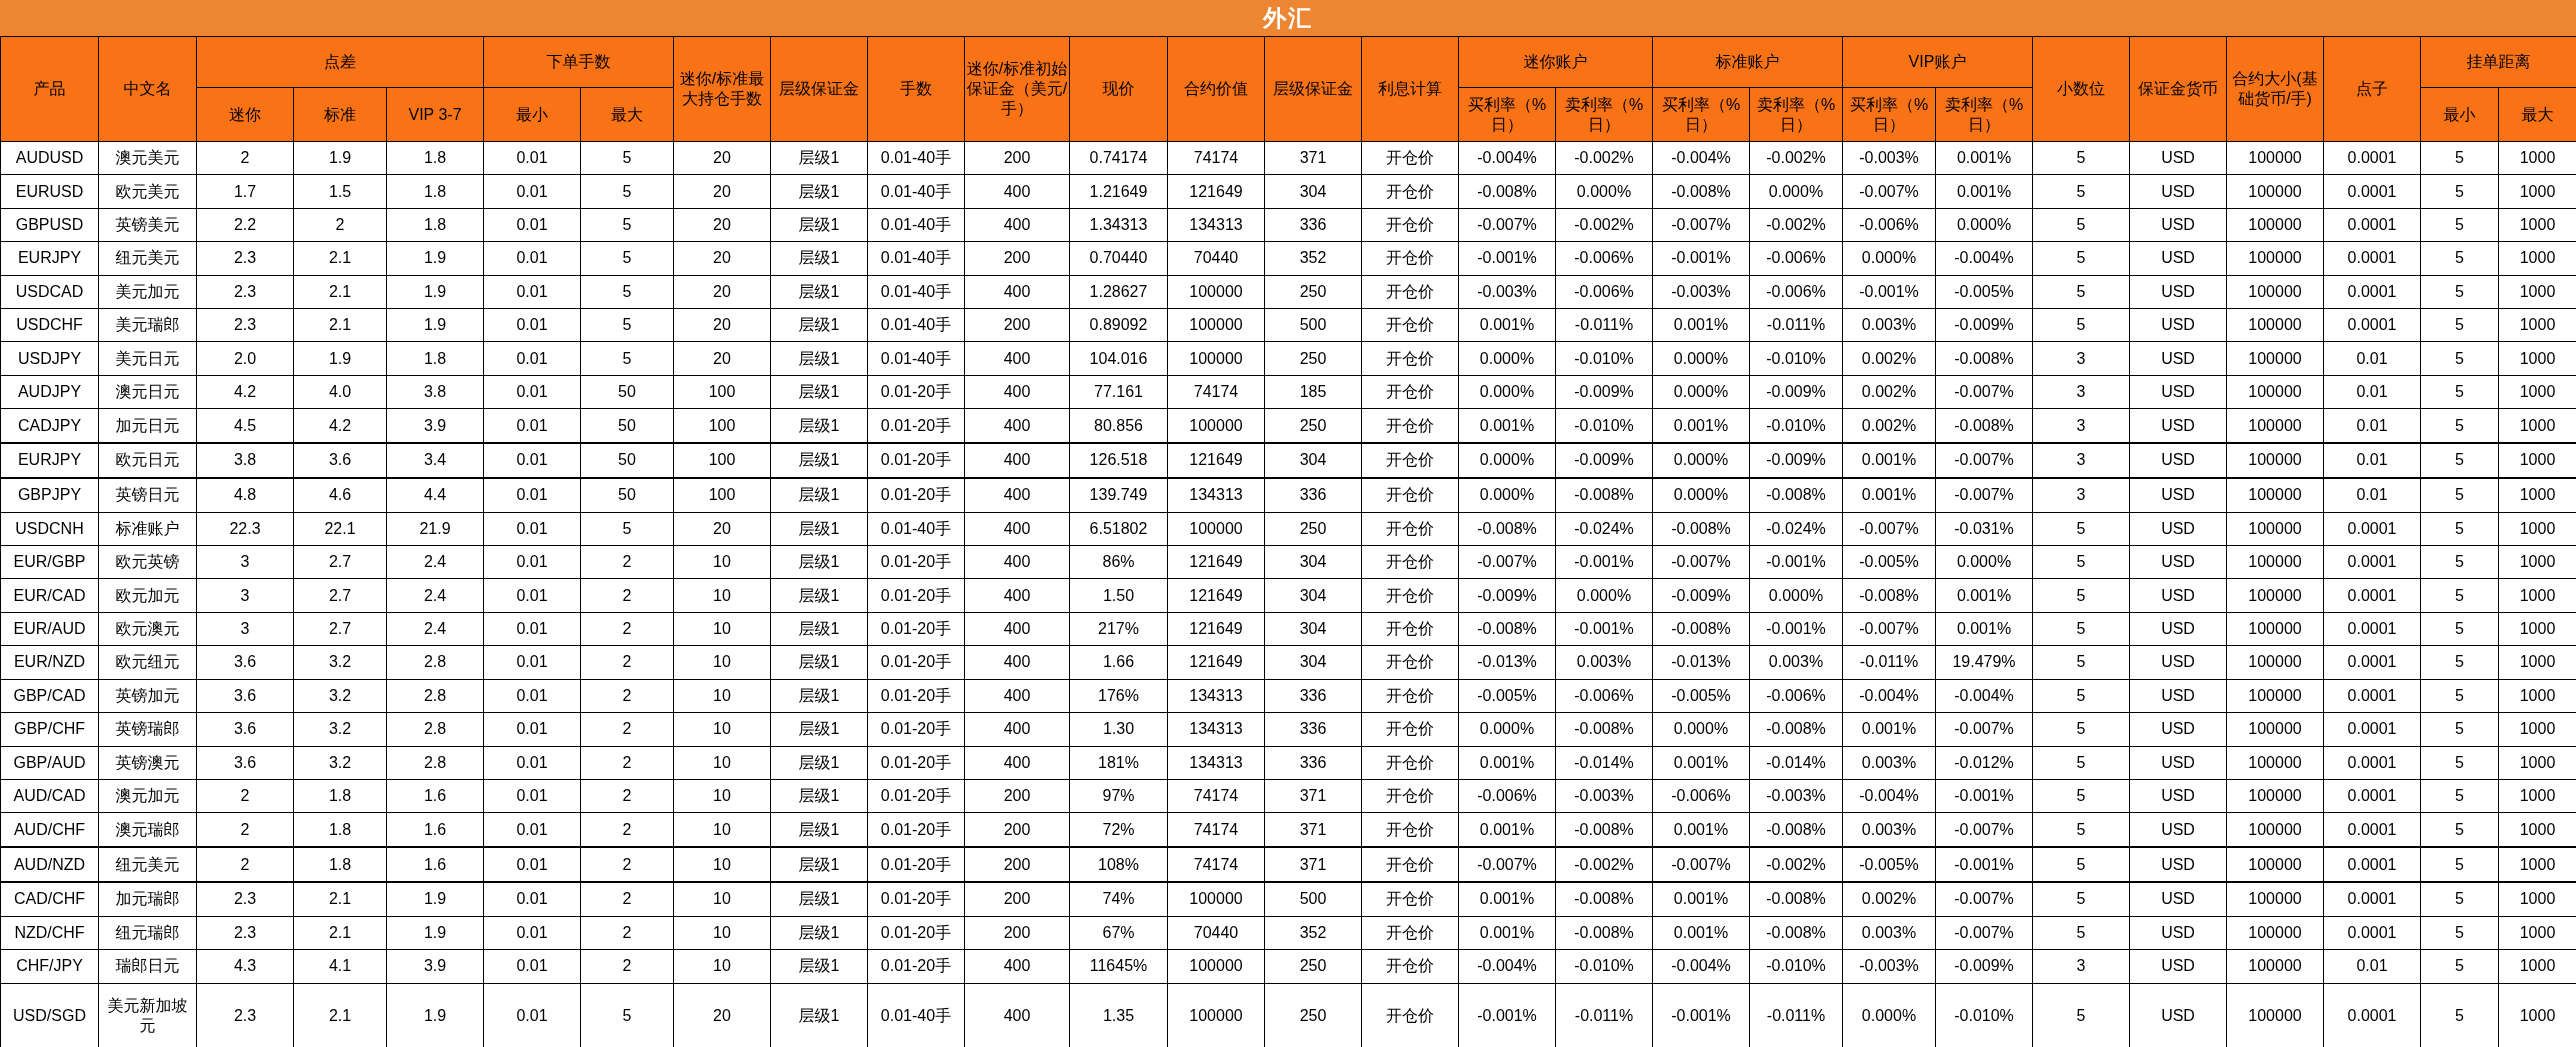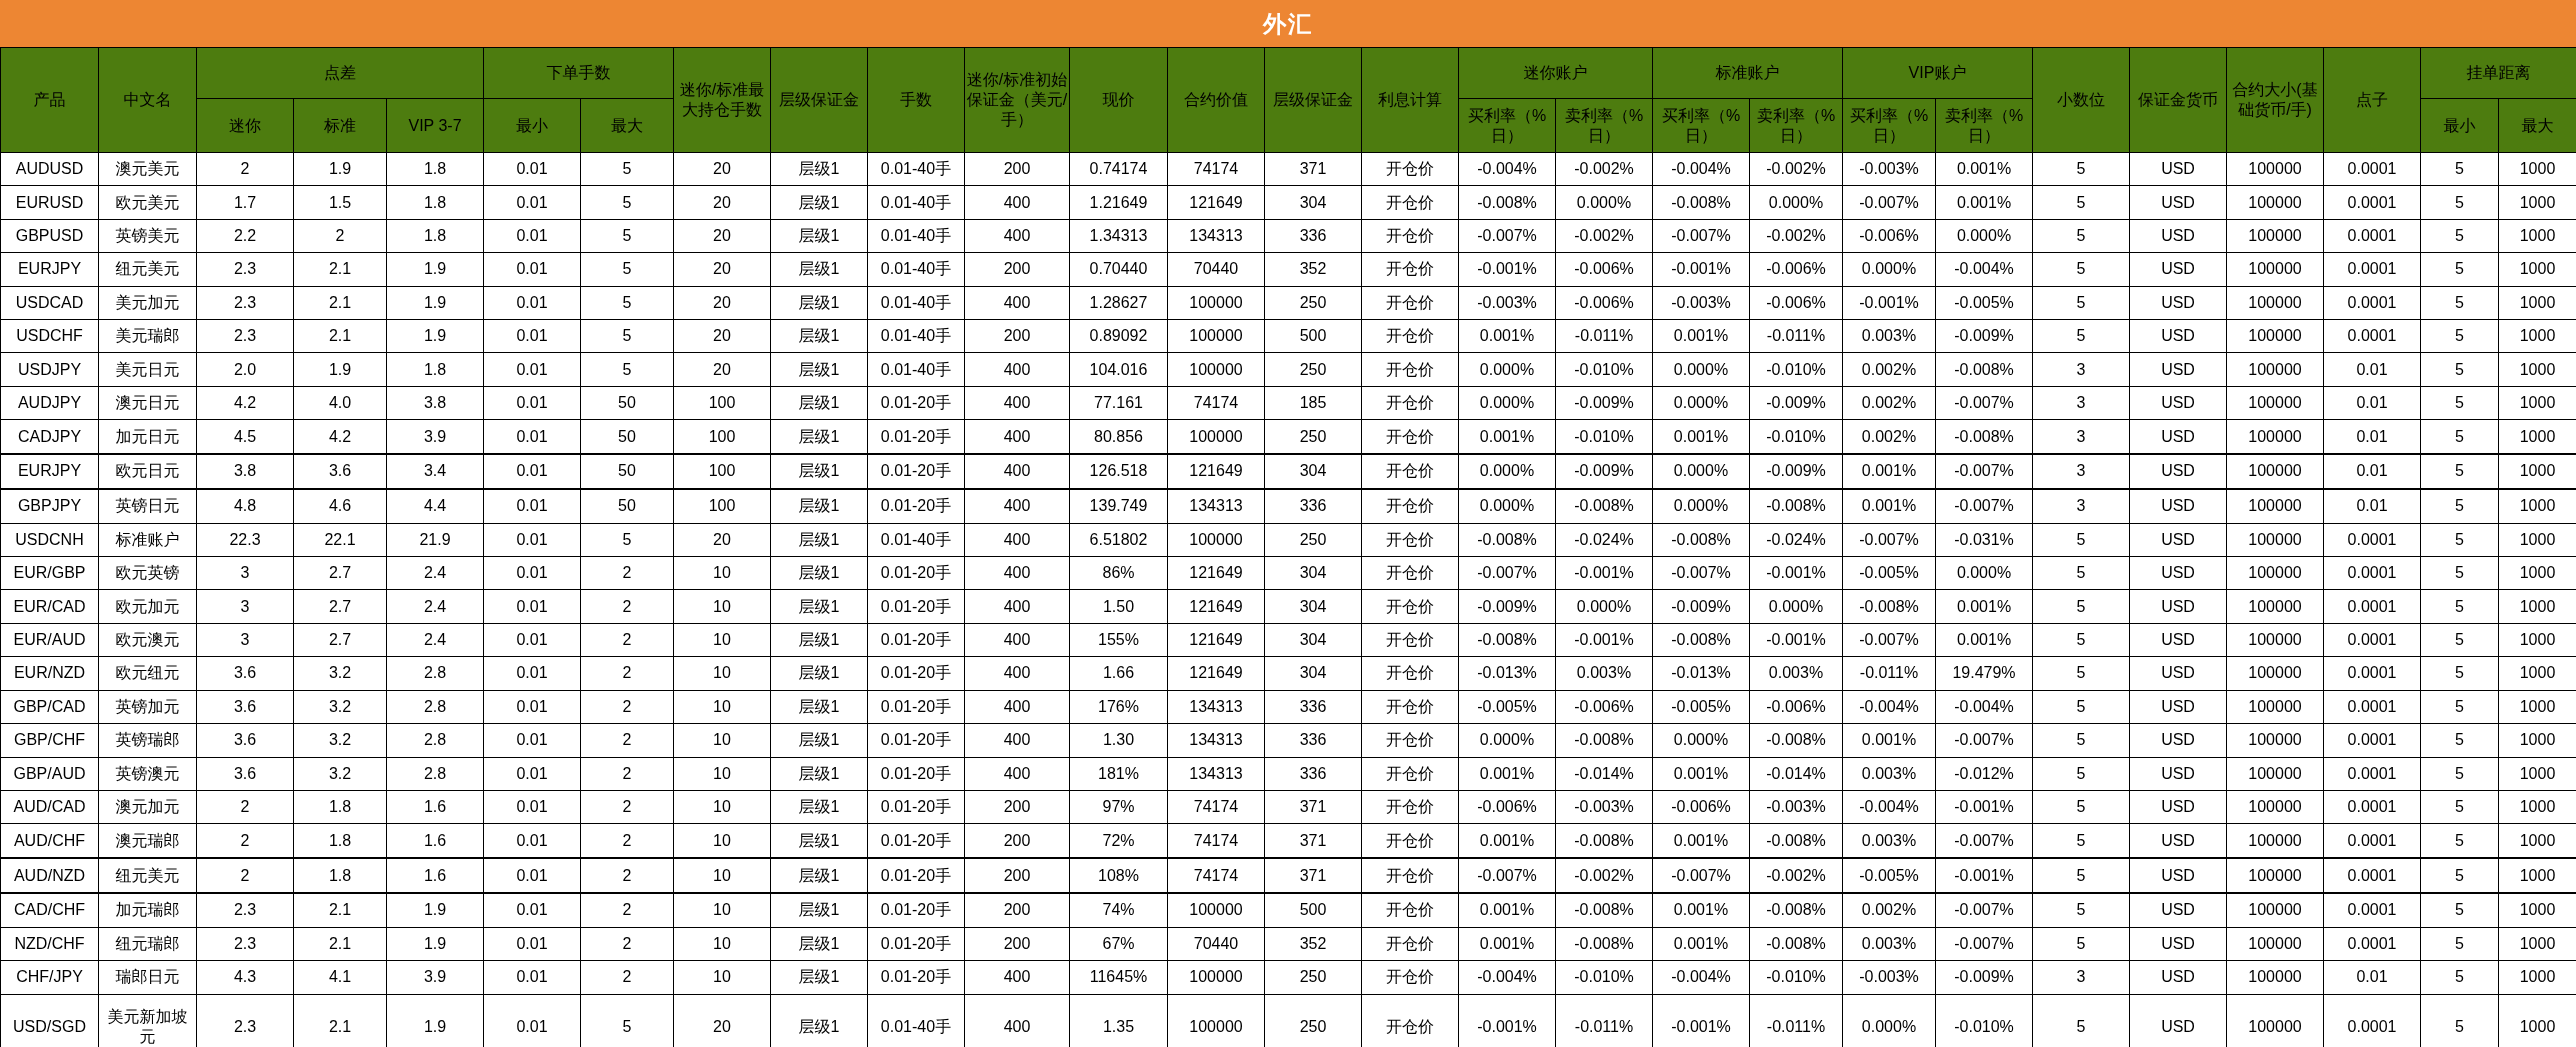--- a/index.html
+++ b/index.html
@@ -2,37 +2,37 @@
 <html style="font-size:13.3px"><head>
 <meta charset="utf-8">
 <style>
   html,body{margin:0;padding:0;background:#ffffff;}
   body{
     width:2576px;height:1048px;overflow:hidden;
     font-family:"Liberation Sans","DejaVu Sans",sans-serif;
     color:#000;
   }
   .banner{
-    width:2576px;height:47px;background:#ED8633;
+    width:2576px;height:36px;background:#ED8633;
     display:flex;align-items:center;justify-content:center;
     color:#ffffff;font-size:23.4px;font-weight:bold;letter-spacing:1.7px;
   }
   table.spec{
     border-collapse:collapse;table-layout:fixed;
     width:2576px;height:1013px;
     border:1.7px solid #000;
     font-size:16px;
   }
   table.spec th, table.spec td{
     border:0.8px solid #000;
     text-align:center;vertical-align:middle;
     padding:0 0.8px;overflow:hidden;line-height:1.25;
     font-weight:normal;
   }
-  thead th{background:#4d7c0f;}
+  thead th{background:#f97316;}
   thead tr.h1{height:51px;}
   thead tr.h2{height:54px;}
   thead tr.h2 th{border-top:0.8px solid #000;}
   tbody td{background:#ffffff;}
   tbody tr.heavy-bottom td{border-bottom:2.5px solid #000;}
   table.spec thead{border-bottom:1.7px solid #000;}
 </style>
 </head>
 <body>
 
@@ -521,21 +521,21 @@
         <td>欧元澳元</td>
         <td>3</td>
         <td>2.7</td>
         <td>2.4</td>
         <td>0.01</td>
         <td>2</td>
         <td>10</td>
         <td>层级1</td>
         <td>0.01-20手</td>
         <td>400</td>
-        <td>155%</td>
+        <td>217%</td>
         <td>121649</td>
         <td>304</td>
         <td>开仓价</td>
         <td>-0.008%</td>
         <td>-0.001%</td>
         <td>-0.008%</td>
         <td>-0.001%</td>
         <td>-0.007%</td>
         <td>0.001%</td>
         <td>5</td>

